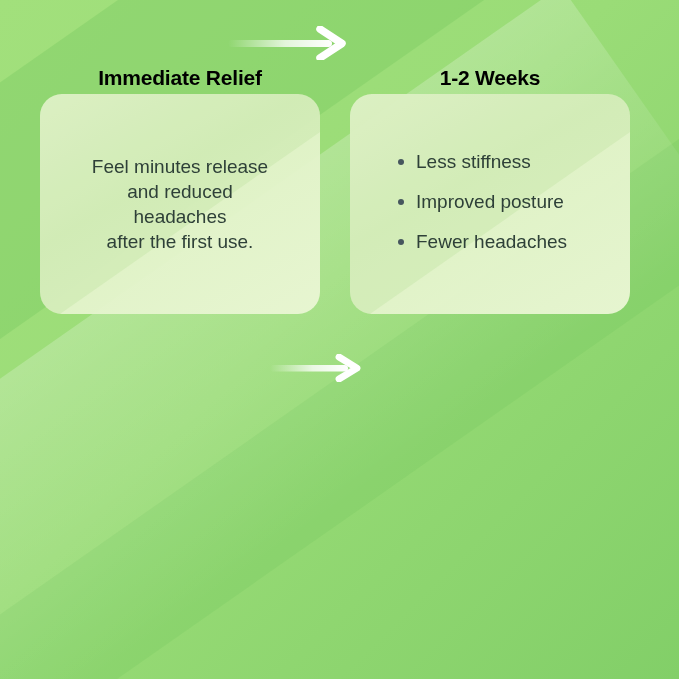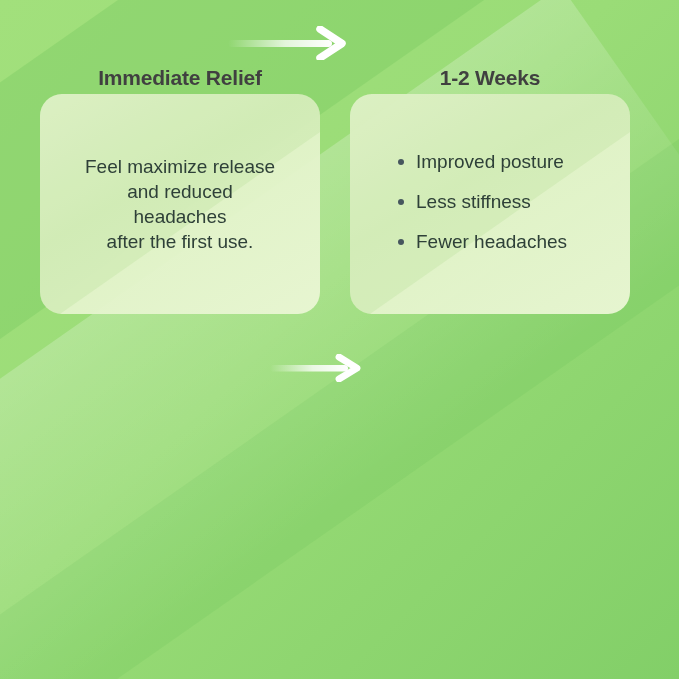--- a/index.html
+++ b/index.html
@@ -58,21 +58,21 @@
 
   .quad { position:absolute; }
   .q-tl { left:40px;  top:60px;  width:280px; }
   .q-tr { left:350px; top:60px;  width:280px; }
   .q-bl { left:40px;  top:370px; width:280px; }
   .q-br { left:350px; top:370px; width:280px; }
 
   .heading {
     font-size:21px;
     font-weight:bold;
-    color:#404040;
+    color:#000000;
     text-align:center;
     letter-spacing:-.2px;
     line-height:1;
     height:34px;
     display:flex;
     align-items:center;
     justify-content:center;
     white-space:nowrap;
   }
 
@@ -183,35 +183,35 @@
       <path d="M 69 3 L 87 14.2 L 69 25" fill="none" stroke="#ffffff" stroke-width="6.8" stroke-linecap="round" stroke-linejoin="round"></path>
     </svg>
   </div>
 
   <div class="grid">
 
     <div class="quad q-tl">
       <div class="heading">Immediate Relief</div>
       <div class="card card-top">
         <div class="card-inner">
-          <div class="body-text">Feel maximize release
+          <div class="body-text">Feel minutes release
 and reduced
 headaches
 after the first use.</div>
         </div>
       </div>
     </div>
 
     <div class="quad q-tr">
       <div class="heading">1-2 Weeks</div>
       <div class="card card-top">
         <div class="card-inner">
           <ul class="bullets">
+            <li>Less stiffness</li>
             <li>Improved posture</li>
-            <li>Less stiffness</li>
             <li>Fewer headaches</li>
           </ul>
         </div>
       </div>
     </div>
 
 
 
   </div>
 </div>

